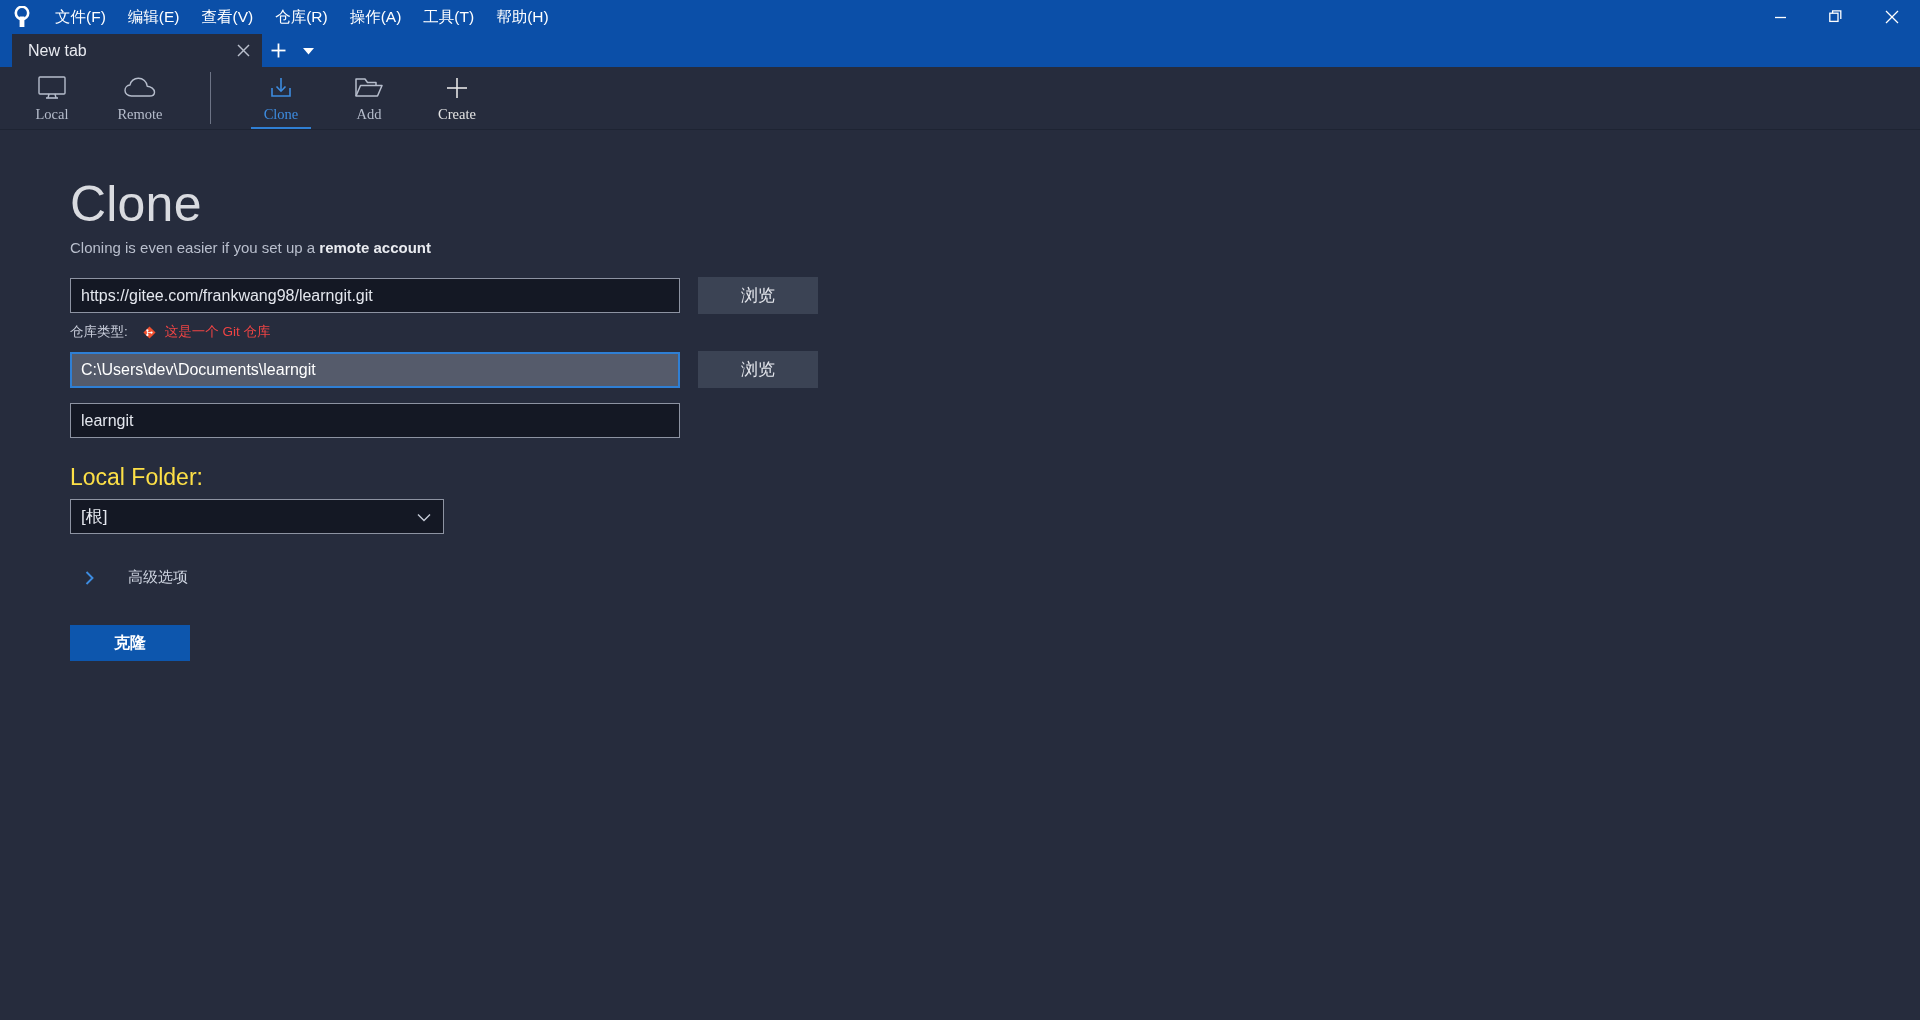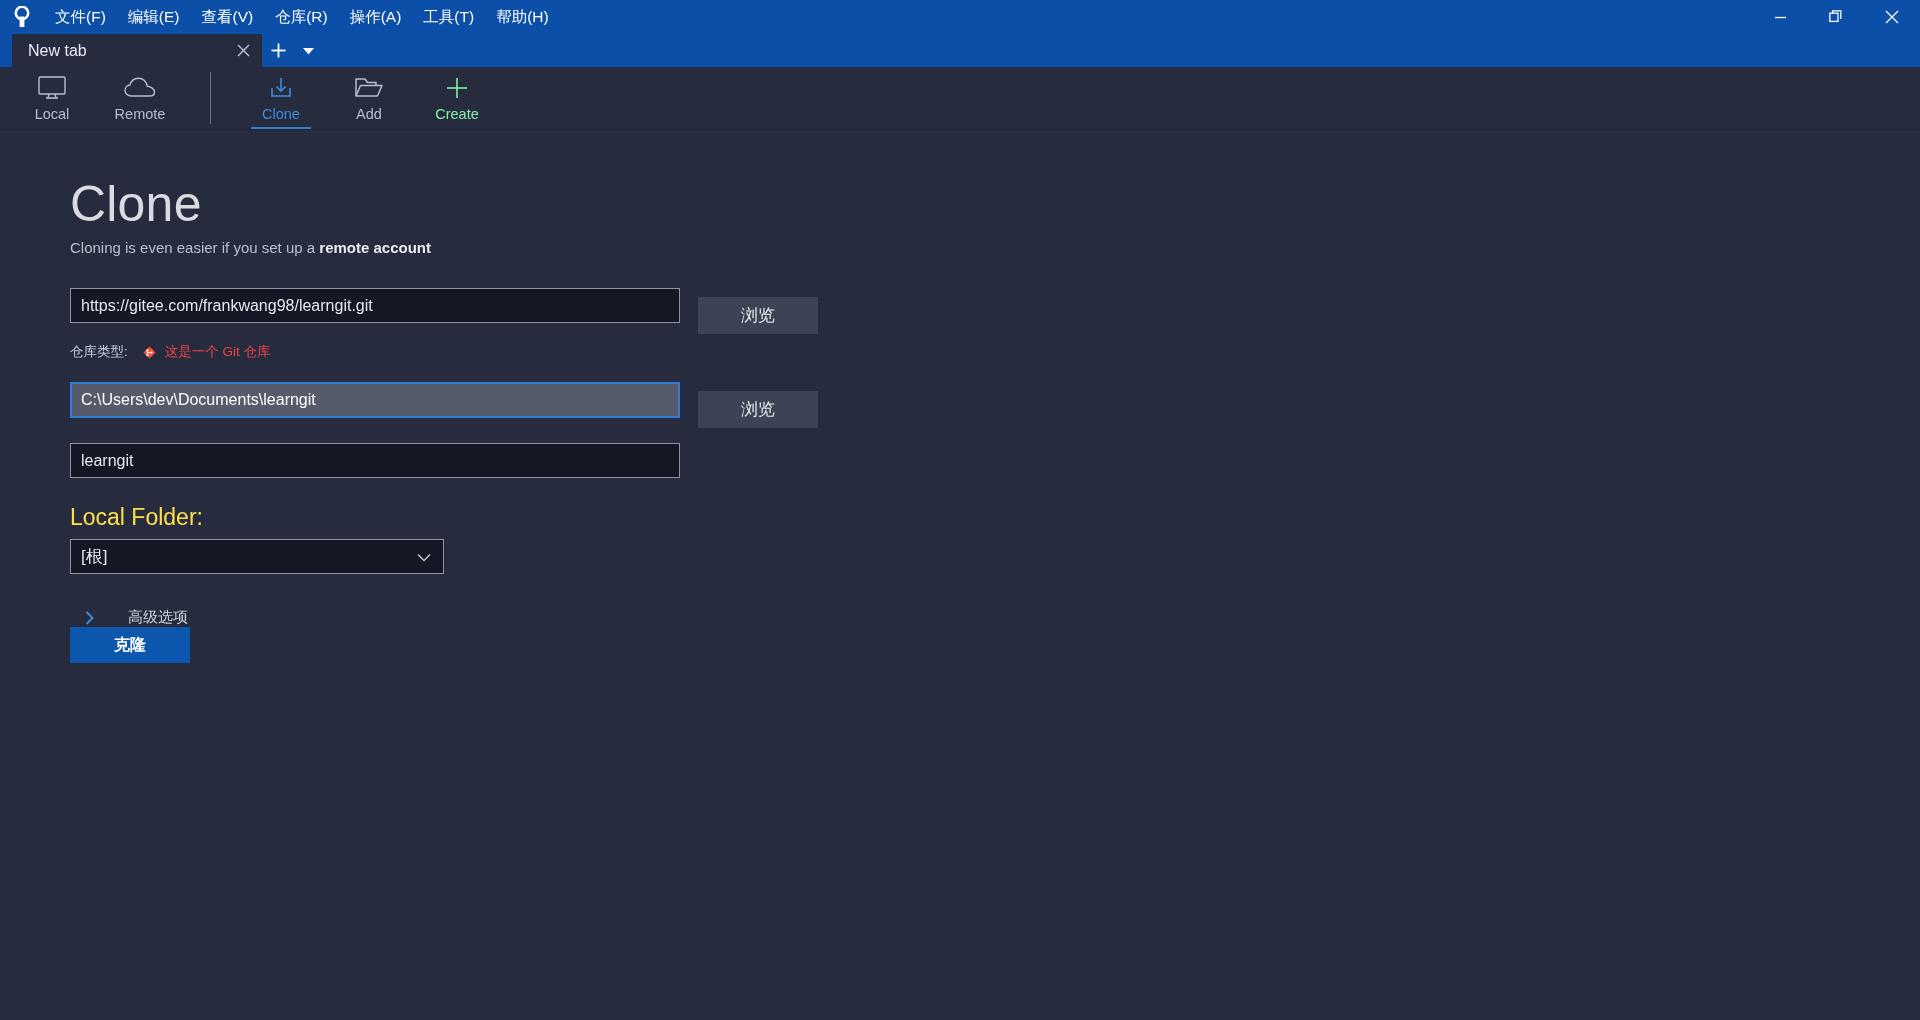--- a/index.html
+++ b/index.html
@@ -81,20 +81,21 @@
   }
 
   
   .toolbar {
     position: absolute; top: 67px; left: 0;
     width: 1920px; height: 63px;
     background: #262c3d;
     border-bottom: 1px solid #1e2433;
     display: flex; align-items: flex-start;
     padding-left: 8px;
+    font-family: Liberation Serif, serif;
   }
   .tool {
     width: 88px; height: 62px;
     display: flex; flex-direction: column;
     align-items: center; justify-content: flex-start;
     padding-top: 6px;
     color: #b6bdcc;
     position: relative;
   }
   .tool .ticon {
@@ -103,21 +104,21 @@
   .tool .tlabel {
     font-size: 14.5px;
     margin-top: 3px;
     white-space: nowrap;
   }
   .tool.active { color: #3d8ce0; }
   .tool.active .underline {
     position: absolute; bottom: 0; left: 14px; right: 14px;
     height: 2px; background: #2f7fd4;
   }
-  .tool.disabled { color: #86efac; }
+  .tool.disabled { color: #e5e5e5; }
   .tsep {
     width: 1px; height: 52px;
     background: #6d7486;
     margin: 5px 26px 0 26px;
   }
 
   
   .content {
     position: absolute; top: 130px; left: 0;
     width: 1920px; height: 890px;
@@ -158,21 +159,20 @@
   }
   .browse-btn {
     width: 120px; height: 37px;
     margin-left: 18px;
     background: #3b4354;
     border: 1px solid #3b4354;
     color: #e6e8ee;
     font-size: 17px;
     font-family: "Liberation Sans", "DejaVu Sans", sans-serif;
     cursor: default;
-    margin-top: 20px;
   }
 
   .repotype {
     display: flex; align-items: center;
     margin-top: 9px; margin-bottom: 10px;
     font-size: 13.5px; color: #aeb5c4;
   }
   .repotype .rt-label { color: #c9cedb; }
   .git-diamond {
     width: 15px; height: 15px;
@@ -213,20 +213,21 @@
     font-size: 15px;
     gap: 24px;
   }
   .adv-chevron {
     width: 22px; display: flex; align-items: center; justify-content: center;
     color: #3d8ce0; margin-left: 8px;
   }
   .adv-label { margin-left: 4px; }
 
   .clone-btn {
+    margin-top: 38px;
     width: 120px; height: 36px;
     background: #0d56ad;
     border: none;
     color: #ffffff;
     font-size: 16px;
     font-weight: bold;
     font-family: "Liberation Sans", "DejaVu Sans", sans-serif;
     cursor: default;
   }
 </style>

